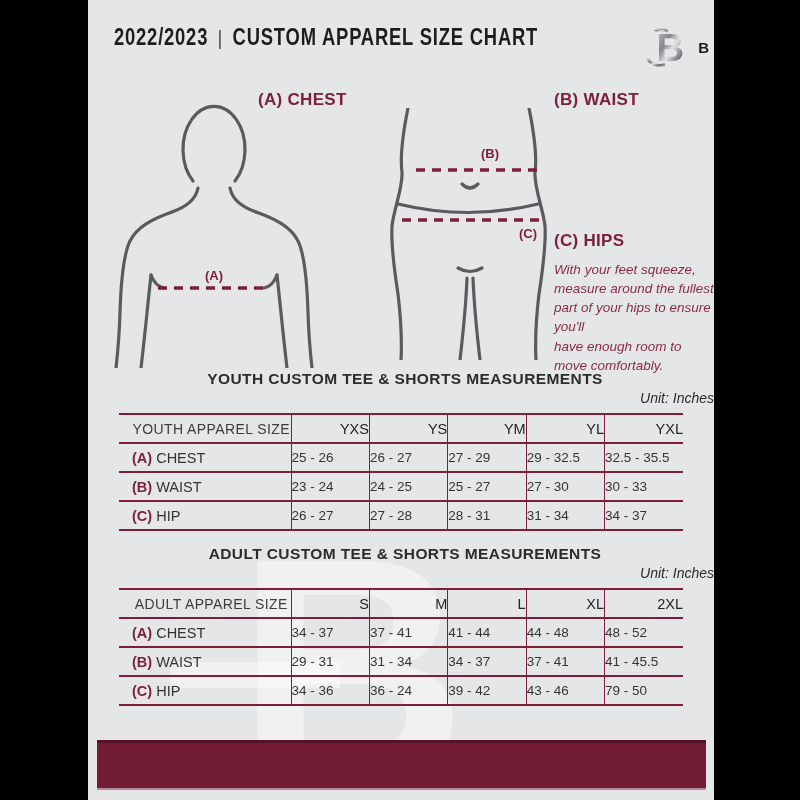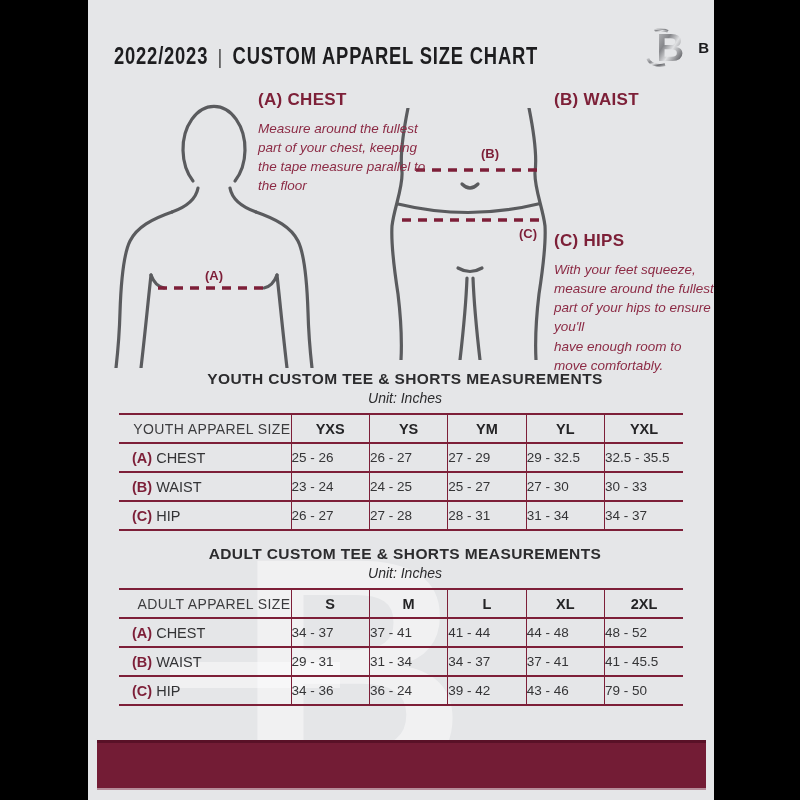--- a/index.html
+++ b/index.html
@@ -8,21 +8,21 @@
   .page { position:absolute; left:88px; top:0; width:626px; height:800px; background:#e5e6e8; overflow:hidden; }
   .content { position:relative; z-index:1; }
 
   
   .watermark { position:absolute; left:148px; top:542px; z-index:0; color:rgba(255,255,255,0.45);
     font-size:320px; font-weight:700; line-height:0.8; letter-spacing:0; }
   .watermark::before { content:""; position:absolute; left:-66px; top:120px; width:170px; height:26px;
     background:rgba(255,255,255,0.45); }
 
   
-  .hdr { display:flex; align-items:flex-end; justify-content:space-between; padding:24px 26px 0 26px; }
+  .hdr { display:flex; align-items:flex-start; justify-content:space-between; padding:24px 26px 0 26px; }
   .hdr-title { display:inline-flex; align-items:center; gap:12px; transform:scaleX(0.8); transform-origin:left center;
     font-weight:700; font-size:23px; letter-spacing:1px; color:#1d1d1f; white-space:nowrap; }
   .hdr-title .divider { font-weight:400; color:#3a3a3a; font-size:21px; }
   .brandbox { display:flex; align-items:center; gap:10px; }
   .brand { font-size:15px; font-weight:700; letter-spacing:6.5px; color:#1b1b1d; }
   .logo { width:44px; height:46px; }
 
   
   .figures { position:relative; height:292px; margin-top:8px; }
   .fig { position:absolute; }
@@ -33,31 +33,31 @@
   .guide { position:absolute; }
   .guide h3 { color:#7d2038; font-size:17px; letter-spacing:0.3px; margin-bottom:9px; font-weight:700; }
   .guide p { color:#8c2b45; font-size:13.5px; line-height:1.42; font-style:italic; white-space:pre-line; }
   .guide.chest { left:170px; top:12px;  width:176px; }
   .guide.waist { left:466px; top:12px;  width:154px; }
   .guide.hips  { left:466px; top:153px; width:160px; }
 
   
   .sect-title { text-align:center;padding-left:8px; }
   .sect-title h2 { font-size:15.5px; letter-spacing:0.4px; color:#2c2c2e; font-weight:700; }
-  .sect-title .unit { font-size:14px; font-style:italic; color:#2c2c2e; margin-top:2px; }
+  .sect-title .unit { font-size:14px; font-style:italic; color:#2c2c2e; margin-top:2px;text-align:right; }
 
   
   .tblwrap { padding:7px 31px 0 31px; }
   table { border-collapse:collapse; width:564px; table-layout:fixed; border-top:2px solid #7d1f38; }
   col.c0 { width:172px; }
   tr { border-bottom:2px solid #7d1f38; }
   th, td { height:29px; vertical-align:middle; }
   th + th, td + td { border-left:1.5px solid #7d1f38; }
-  th { font-weight:700; font-size:14.5px; color:#242426; text-align:center; }
-  th.label-col { font-weight:400; font-size:14px; letter-spacing:0.4px; color:#3c3c3e; text-align:right; padding-left:13px; }
+  th { font-weight:400; font-size:14.5px; color:#242426; text-align:right; }
+  th.label-col { font-weight:400; font-size:14px; letter-spacing:0.4px; color:#3c3c3e; text-align:center; padding-left:13px; }
   td { text-align:left; font-size:13.5px; color:#353537; }
   td.label-col { text-align:left; padding-left:13px; font-size:14.5px; color:#333335; }
   .prefix { color:#7d1f38; font-weight:700; }
 
   .adult-block { margin-top:14px; }
 
   
   .footer-bar { position:absolute; left:9px; right:8px; bottom:10px; height:50px; z-index:1;
     background:#731c35; border-top:3px solid #591127; border-bottom:2px solid #b58d9a; }
 </style>
@@ -122,21 +122,20 @@
           <path d="M81 170 C80 196 77 226 74 252"></path>
           <path d="M87 170 C88 196 91 226 94 252"></path>
           <text x="104" y="50" text-anchor="middle">(B)</text>
           <path class="dash" d="M30 62 L158 62"></path>
           <path class="dash" d="M16 112 L156 112"></path>
           <text x="142" y="130" text-anchor="middle">(C)</text>
         </svg>
 
         <div class="guide chest">
           <h3>(A) CHEST</h3>
-          <p>Measure around the fullest part of your chest, keeping the tape measure parallel to the floor</p>
         </div>
         <div class="guide waist">
           <h3>(B) WAIST</h3>
         </div>
         <div class="guide hips">
           <h3>(C) HIPS</h3>
           <p>With your feet squeeze, measure around the fullest part of your hips to ensure you'll
 have enough room to move comfortably.</p>
         </div>
       </div>

